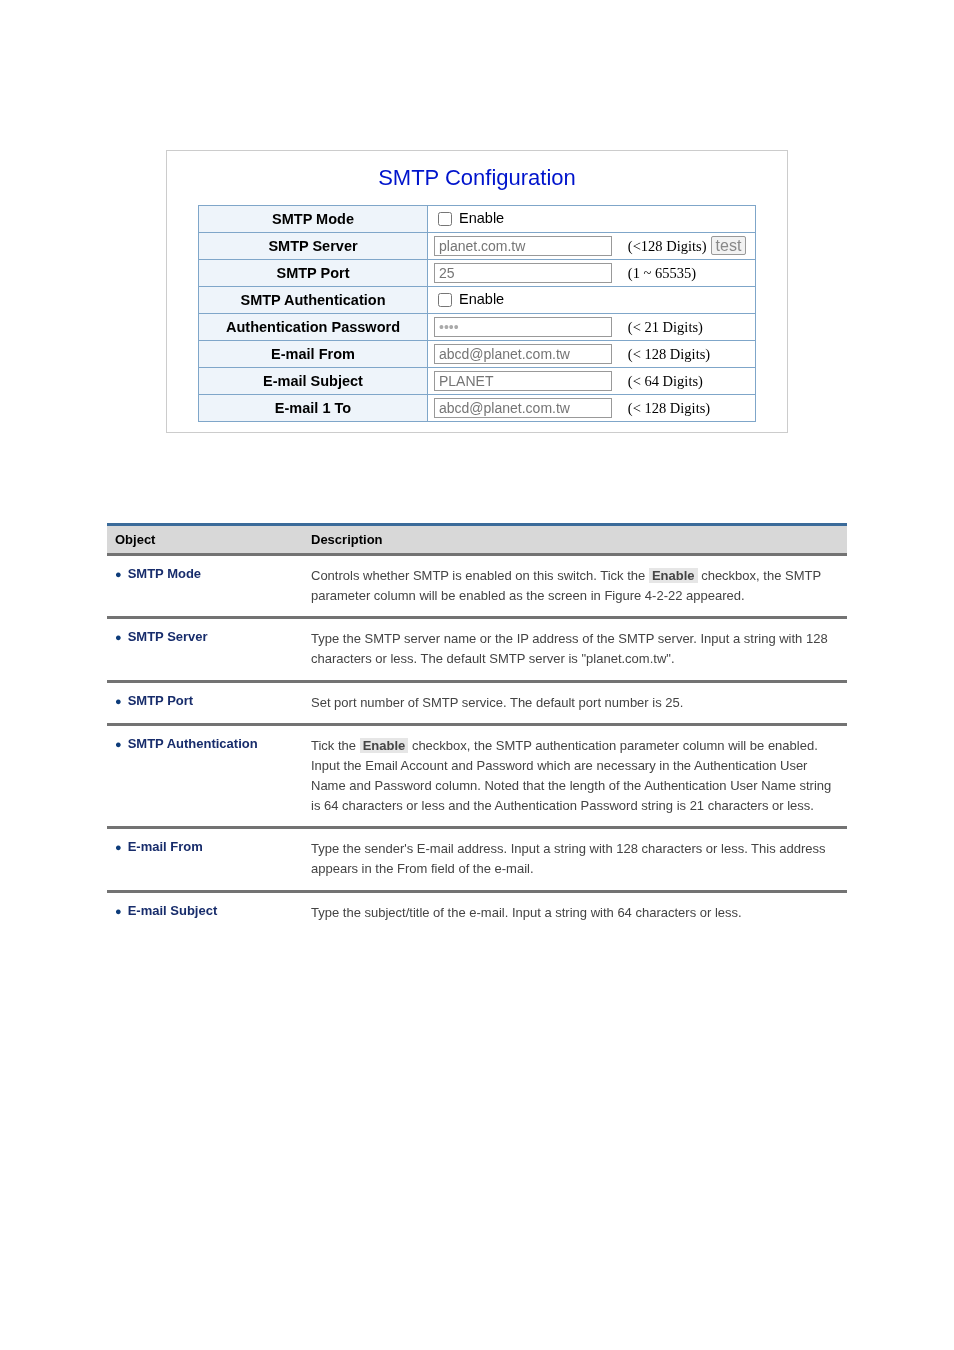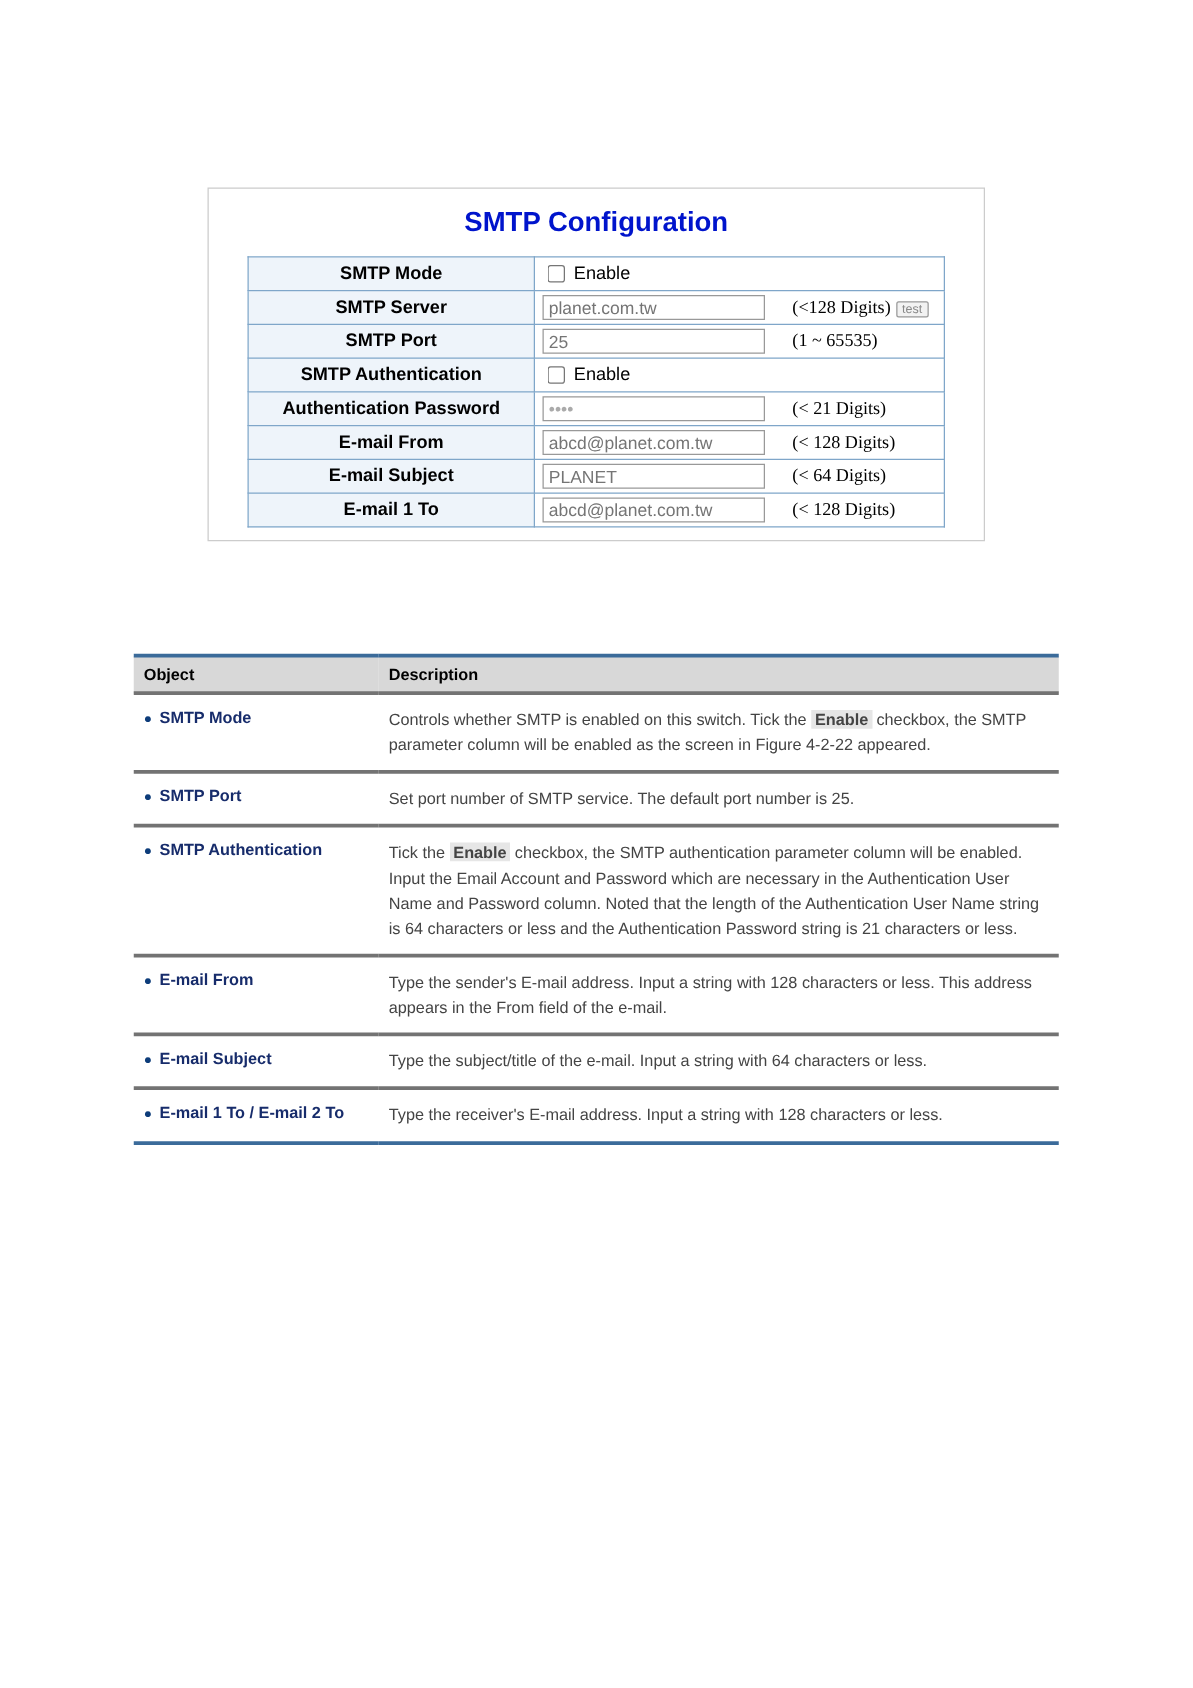--- a/index.html
+++ b/index.html
@@ -1,26 +1,26 @@
 <!DOCTYPE html>
 <html><head>
 <meta charset="utf-8">
 <style>
   html,body{margin:0;padding:0;background:#fff;font-family:Arial,Helvetica,sans-serif;color:#000;}
   .page{width:954px;margin:0 auto;background:#fff;}
   .top-gap{height:150px;}
   .config-box{width:620px;margin:0 auto 40px auto;border:1px solid #ccc;}
-  .config-title{color:#0014cc;font-weight:bold;font-size:22px;text-align:center;padding:14px 0 14px 0;}
+  .config-title{color:#0014cc;font-weight:normal;font-size:22px;text-align:center;padding:14px 0 14px 0;}
   .cfg-table{border-collapse:collapse;width:558px;margin:0 auto 10px auto;}
   .cfg-table td{border:1px solid #7fa6c9;padding:3px 6px;font-size:14.5px;}
   .cfg-table td.lab{background:#eef4fa;text-align:center;font-weight:bold;width:216px;}
   .cfg-table input[type=text],.cfg-table input[type=password]{width:168px;font-size:14px;color:#aaa;border:1px solid #999;padding:1px 4px;}
   .hint{font-size:14.5px;font-family:Liberation Serif, serif;}
   input[type=checkbox]{width:14px;height:14px;vertical-align:middle;background:#eee;}
-  .mini-btn{font-size:10px;border:1px solid #999;background:#f2f2f2;color:#888;padding:0 4px;border-radius:2px;cursor:pointer;}
+  .mini-btn{font-size:16px;border:1px solid #999;background:#f2f2f2;color:#888;padding:0 4px;border-radius:2px;cursor:pointer;}
   .btn-row{text-align:center;padding:10px 0 16px 0;}
   .btn-row button{font-size:14px;padding:1px 7px;border:1px solid #666;background:#f5f5f5;cursor:pointer;margin:0 2px;}
   .gap2{height:50px;}
   .desc-wrap{width:740px;margin:0 auto;}
   .desc-table{width:100%;border-collapse:collapse;font-size:13px;}
   .desc-table thead tr td{background:#d8d8d8;border-top:3px solid #3b6b9a;border-bottom:1px solid #3b6b9a;padding:6px 8px;font-weight:bold;}
   .desc-table tbody tr td{border-top:3px solid #737373;padding:10px 8px;vertical-align:top;}
   .desc-table tbody tr.last td{border-bottom:3px solid #3b6b9a;}
   .desc-table td.obj{width:180px;color:#172c6b;font-weight:bold;white-space:nowrap;}
   .bullet{color:#0d3c7a;font-size:11px;margin-right:6px;}
@@ -108,36 +108,36 @@
         <td>Object</td>
         <td>Description</td>
       </tr>
     </thead>
     <tbody id="desc-body">
           <tr>
             <td class="obj"><span class="bullet">●</span>SMTP Mode</td>
             <td class="desc">Controls whether SMTP is enabled on this switch. Tick the <span class="kw">Enable</span> checkbox, the SMTP parameter column will be enabled as the screen in Figure 4-2-22 appeared.</td>
           </tr>
           <tr>
+            <td class="obj"><span class="bullet">●</span>SMTP Server</td>
+            <td class="desc">Type the SMTP server name or the IP address of the SMTP server. Input a string with 128 characters or less. The default SMTP server is "planet.com.tw".</td>
+          </tr>
+          <tr>
             <td class="obj"><span class="bullet">●</span>SMTP Port</td>
             <td class="desc">Set port number of SMTP service. The default port number is 25.</td>
           </tr>
           <tr>
             <td class="obj"><span class="bullet">●</span>SMTP Authentication</td>
             <td class="desc">Tick the <span class="kw">Enable</span> checkbox, the SMTP authentication parameter column will be enabled. Input the Email Account and Password which are necessary in the Authentication User Name and Password column. Noted that the length of the Authentication User Name string is 64 characters or less and the Authentication Password string is 21 characters or less.</td>
           </tr>
           <tr>
             <td class="obj"><span class="bullet">●</span>E-mail From</td>
             <td class="desc">Type the sender's E-mail address. Input a string with 128 characters or less. This address appears in the From field of the e-mail.</td>
           </tr>
           <tr>
             <td class="obj"><span class="bullet">●</span>E-mail Subject</td>
             <td class="desc">Type the subject/title of the e-mail. Input a string with 64 characters or less.</td>
           </tr>
-          <tr class="last">
-            <td class="obj"><span class="bullet">●</span>E-mail 1 To / E-mail 2 To</td>
-            <td class="desc">Type the receiver's E-mail address. Input a string with 128 characters or less.</td>
-          </tr>
         </tbody>
   </table>
 </div>
 
 </div>
 
 </body></html>

